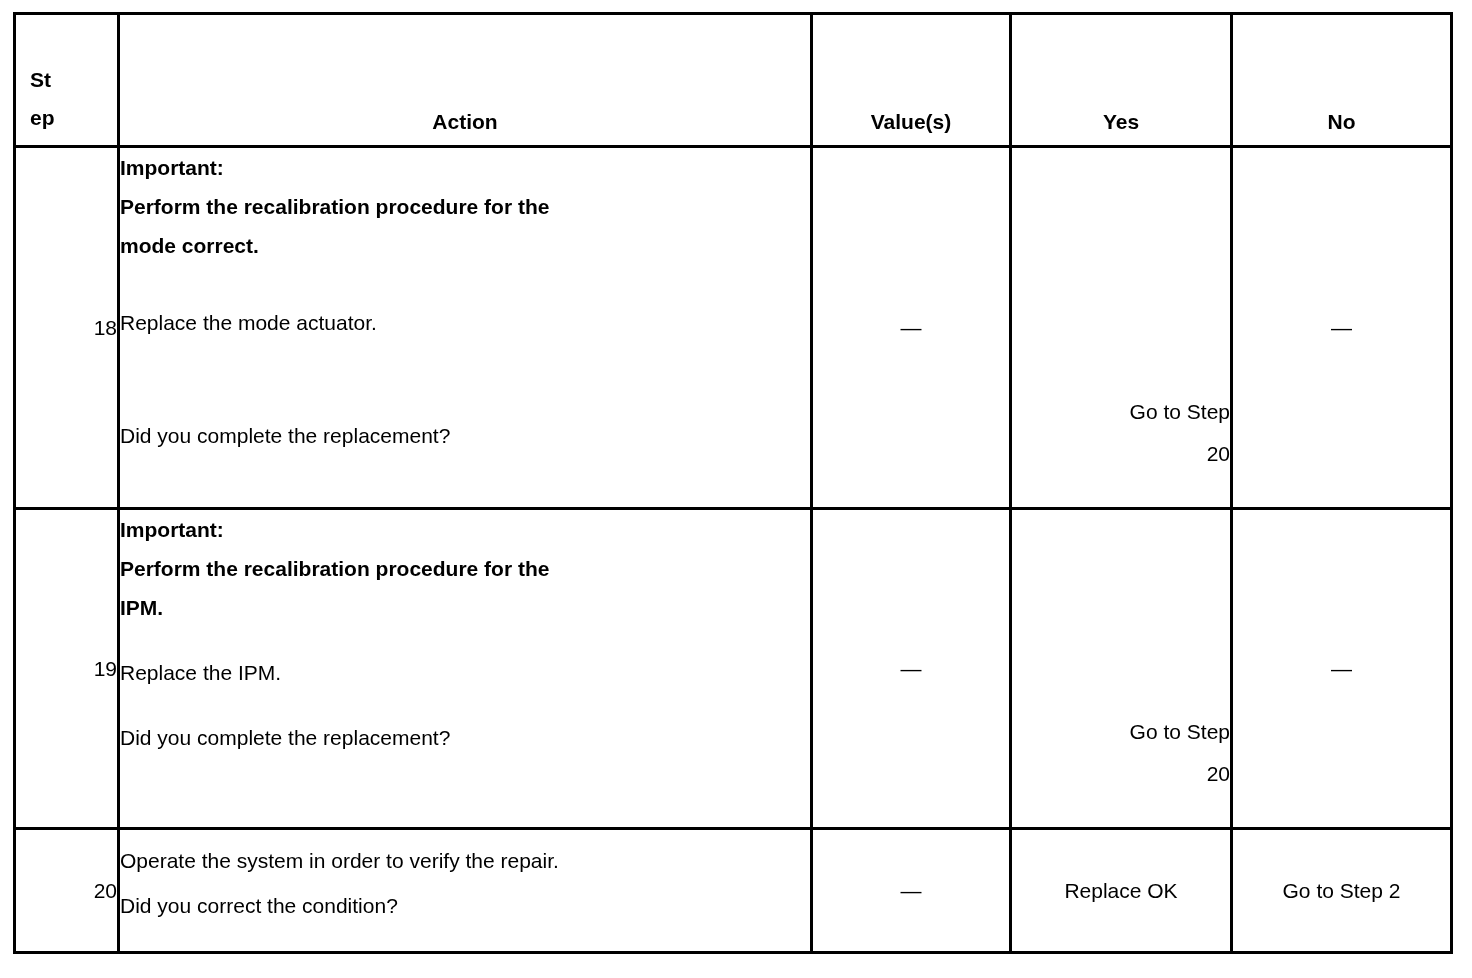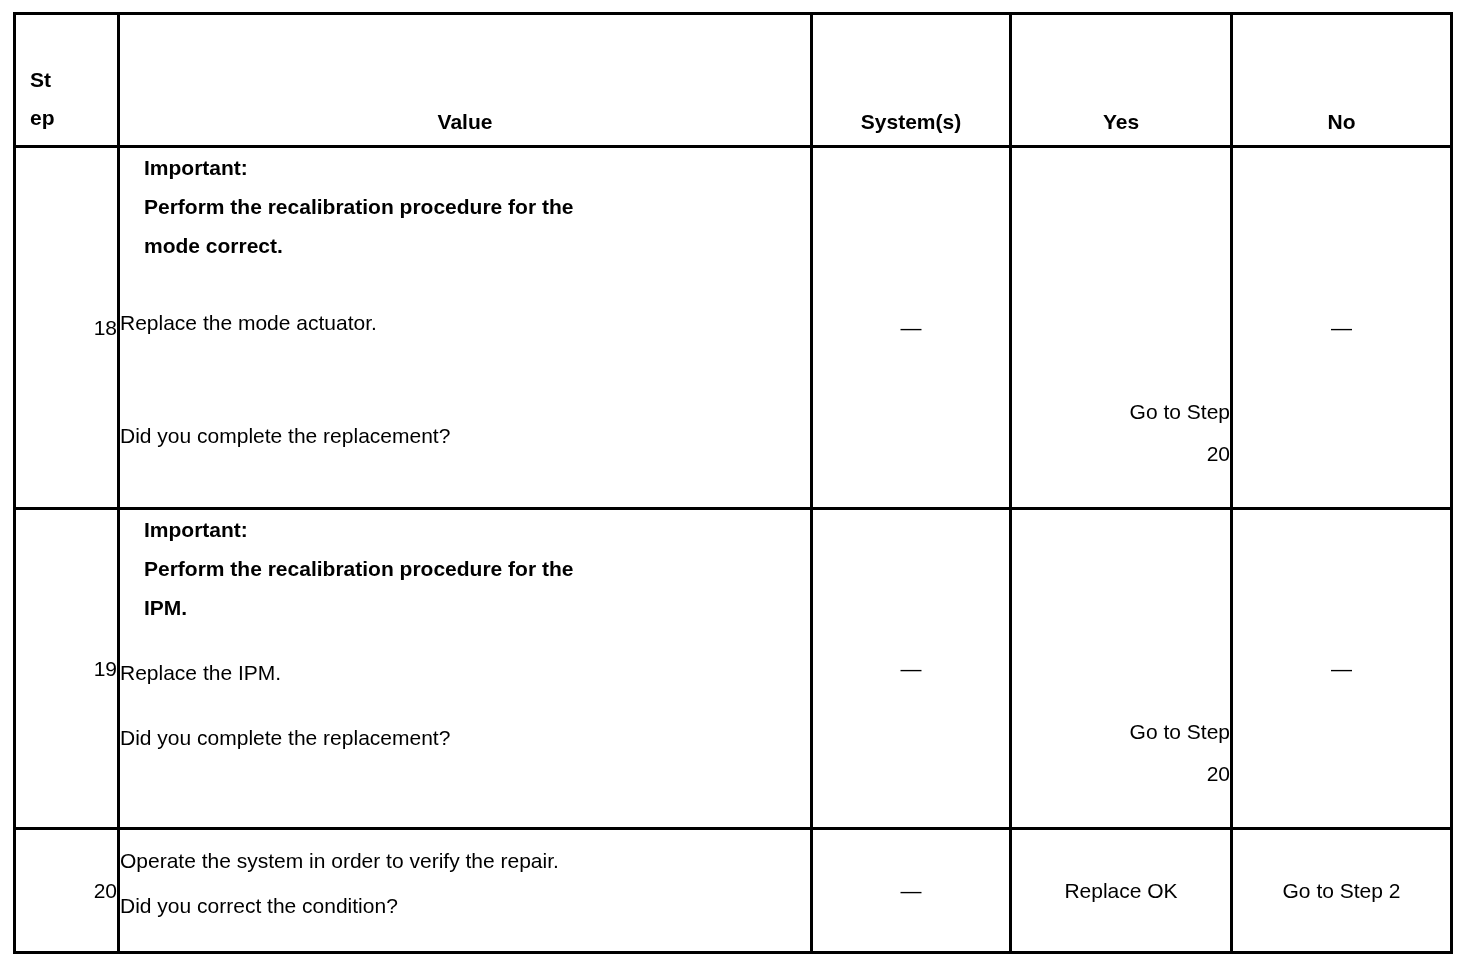--- a/index.html
+++ b/index.html
@@ -89,21 +89,20 @@
   }
 
   .cell-action {
     padding: 16px 10px 14px 18px;
     font-size: 21px;
     line-height: 39px;
   }
   .cell-action .imp {
     font-weight: bold;
     margin: 0;
-    padding-left: 24px;
   }
   .cell-action .plain {
     font-weight: normal;
     margin: 0;
   }
   .cell-action .indent {
     padding-left: 0;
   }
   .cell-action .gap-sm { height: 38px; }
   .cell-action .gap-md { height: 74px; }
@@ -174,24 +173,24 @@
 
     <thead>
       <tr>
         <th class="hdr-cell hdr-step">
           <div class="hdr-inner">
             <span class="step-line">St</span>
             <span class="step-line">ep</span>
           </div>
         </th>
         <th class="hdr-cell">
-          <div class="hdr-inner">Value</div>
-        </th>
-        <th class="hdr-cell">
-          <div class="hdr-inner">System(s)</div>
+          <div class="hdr-inner">Action</div>
+        </th>
+        <th class="hdr-cell">
+          <div class="hdr-inner">Value(s)</div>
         </th>
         <th class="hdr-cell">
           <div class="hdr-inner">Yes</div>
         </th>
         <th class="hdr-cell">
           <div class="hdr-inner">No</div>
         </th>
       </tr>
     </thead>
 

